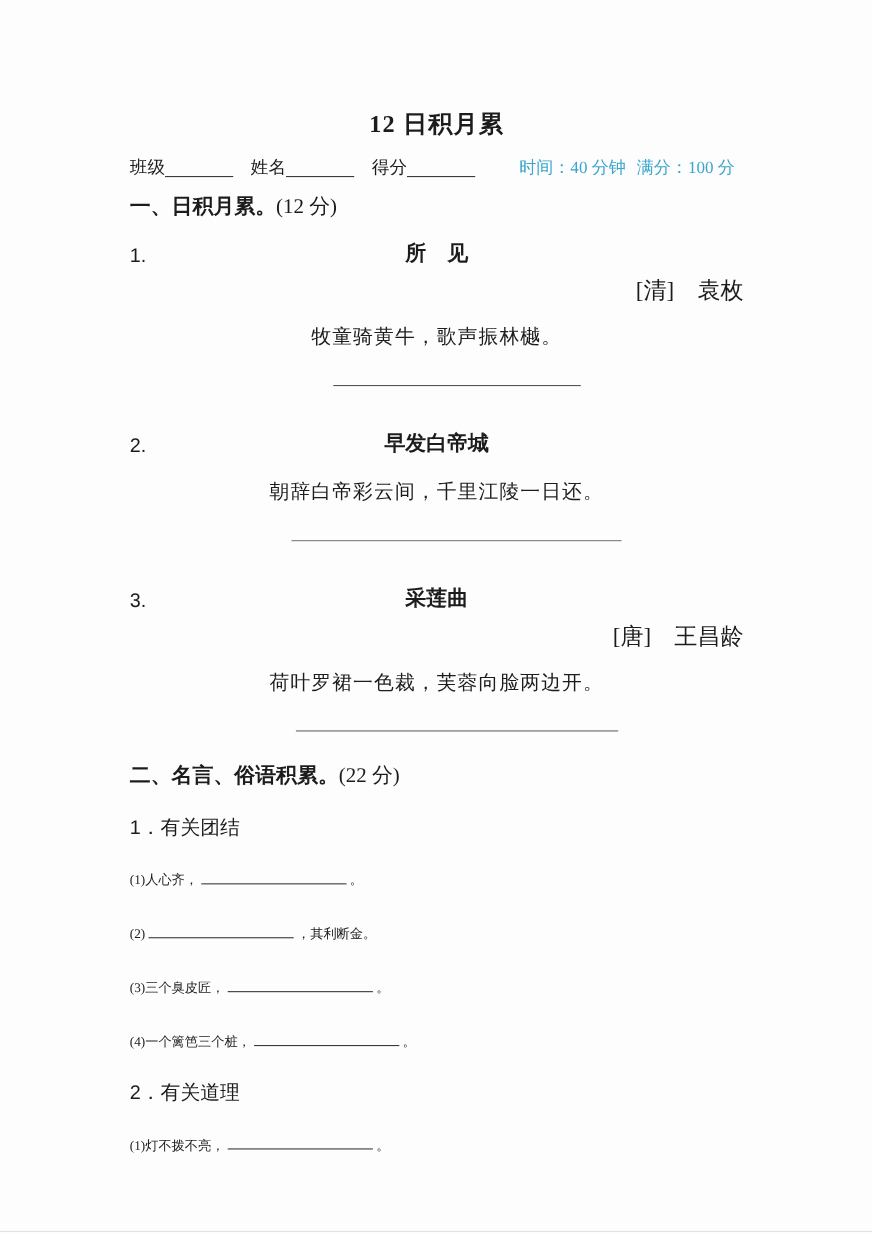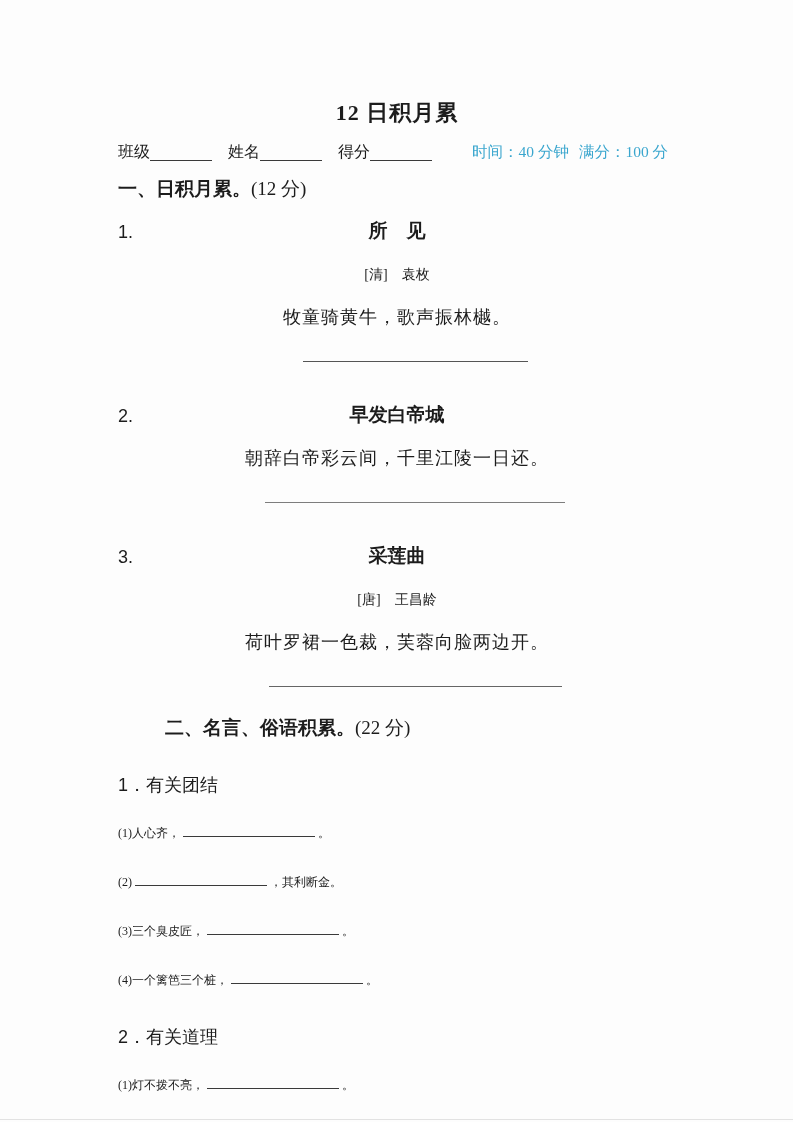--- a/index.html
+++ b/index.html
@@ -52,43 +52,43 @@
     font-size: 19px;
     font-weight: bold;
     margin: 0;
     line-height: 26px;
   }
   .sec-heading .points {
     font-family: "Liberation Serif", serif;
     font-weight: normal;
   }
   .sec-one-heading { margin-bottom: 4px; }
-  .sec-two-heading { margin-top: 28px; margin-left: 47px; }
+  .sec-two-heading { margin-top: 28px; }
   
   .poem-head {
     position: relative;
     text-align: center;
     font-family: "Liberation Sans", sans-serif;
     font-size: 19px;
     font-weight: bold;
     margin-top: 17px;
     line-height: 24px;
   }
   .poem-num {
     position: absolute;
     left: 0;
     top: 1px;
     font-weight: normal;
     font-size: 18px;
     font-family: "Liberation Sans", sans-serif;
   }
   .poem-author {
-    text-align: center;
-    font-size: 14px;
-    margin-top: 21px;
+    text-align: right;
+    font-size: 21px;
+    margin-top: 10px;
     line-height: 22px;
   }
   .poem-line {
     text-align: center;
     font-size: 18px;
     margin-top: 19px;
     line-height: 24px;
     letter-spacing: 1px;
   }
   .poem-blank {
@@ -97,21 +97,21 @@
     margin: 32px auto 0 auto;
     transform: translateX(18px);
   }
   .poem-blank.w1 { width: 225px; }
   .poem-blank.w2 { width: 300px; border-color: #7d7d7d; }
   .poem-blank.w3 { width: 293px; border-color: #666; }
   .poem-gap { height: 24px; }
   
   .group-title {
     font-size: 18px;
-    margin-top: 32px;
+    margin-top: 21px;
     line-height: 24px;
   }
   .group-num {
     font-family: "Liberation Sans", sans-serif;
     font-size: 18px;
   }
   .fill-item {
     font-size: 12px;
     margin-top: 20px;
     line-height: 26px;

